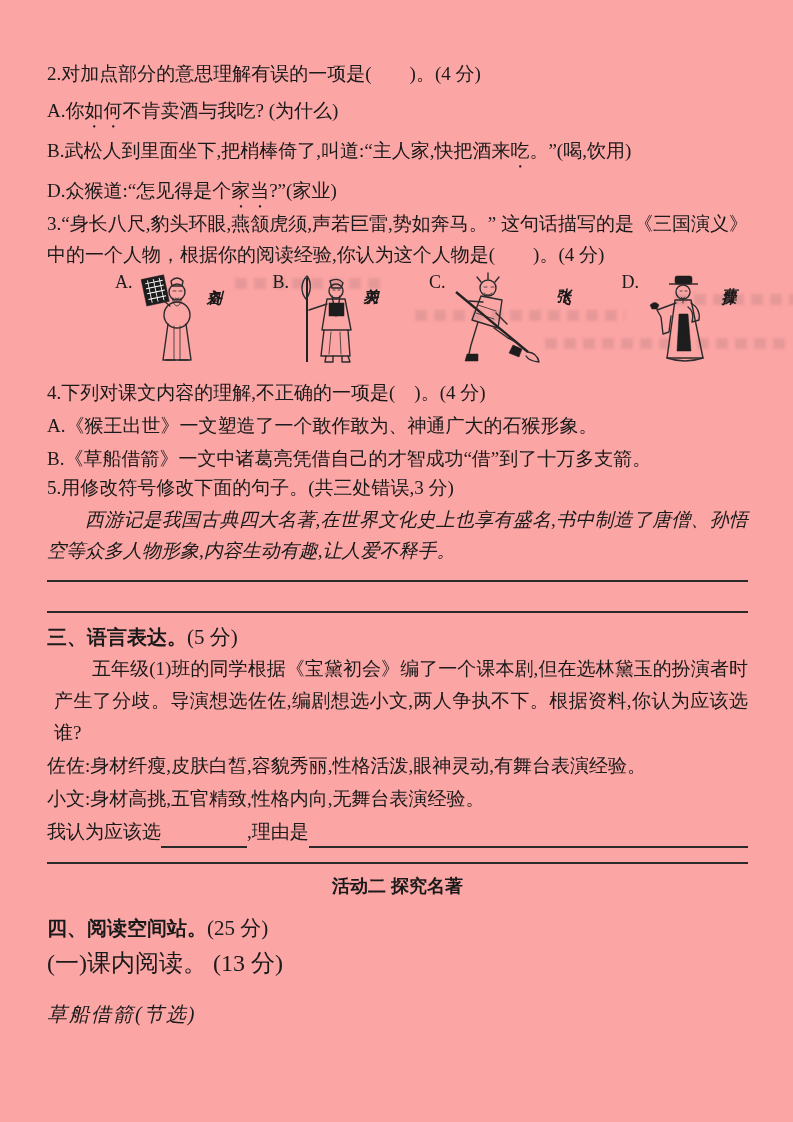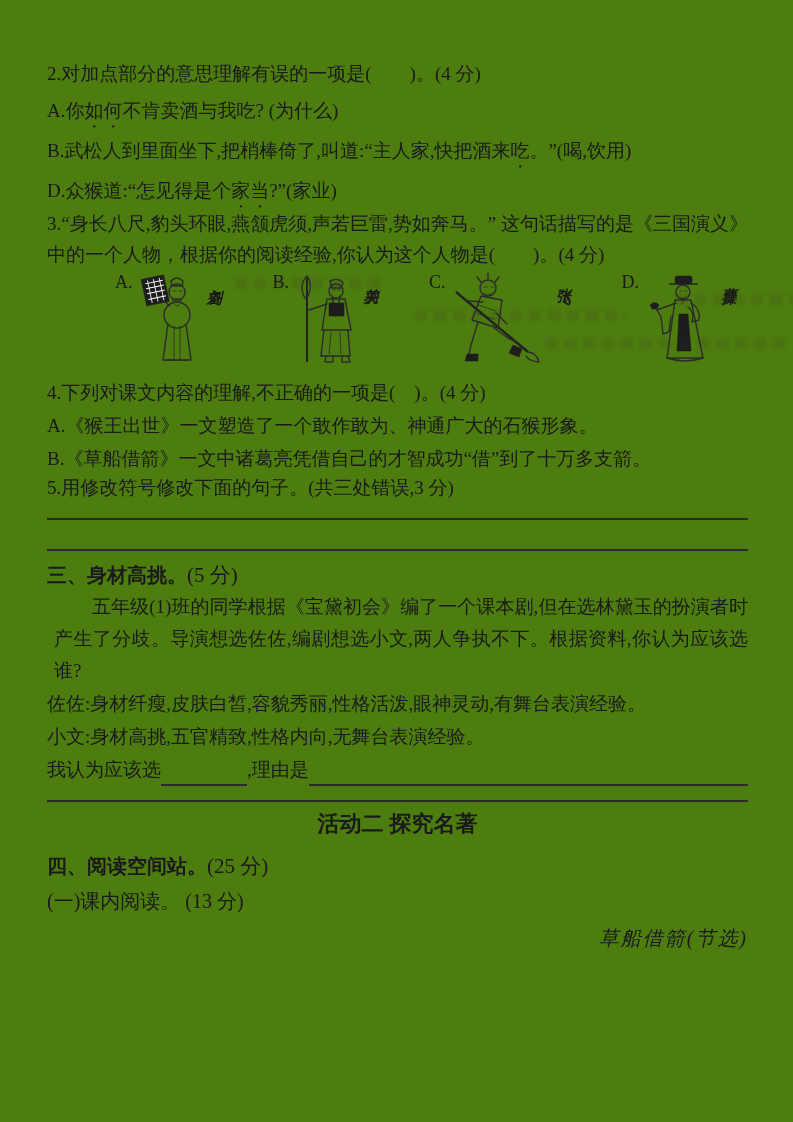--- a/index.html
+++ b/index.html
@@ -1,20 +1,20 @@
 <!DOCTYPE html>
 <html lang="zh"><head>
 <meta charset="utf-8">
 <style>
   html,body { margin:0; padding:0; background:#e8e8e8; }
   .page {
     position: relative;
     width: 793px; height: 1122px;
     margin: 0 auto;
-    background: #4d7c0f;
+    background: #fca5a5;
     box-sizing: border-box;
     padding: 55px 45px 8px 47px;
     color: #1a1a1a;
     font-family: "Liberation Serif", "DejaVu Serif", serif;
     font-size: 19px;
     overflow: hidden;
   }
   p { margin: 0; }
   .line { line-height: 37px; }
   .q3-stem { line-height: 31px; margin-top: -4px; text-align: justify; }
@@ -63,25 +63,25 @@
   .person-line { line-height: 33px; }
 
   .answer-line { display: flex; align-items: flex-end; line-height: 33px; }
   .blank { display: inline-block; border-bottom: 2px solid #2a2a2a; height: 26px; }
   .blank-short { width: 86px; }
   .blank-grow { flex: 1 1 auto; }
 
   .activity-head {
     margin-top: 7px; text-align: center;
     font-family: "Liberation Sans", "DejaVu Sans", sans-serif;
-    font-weight: bold; font-size: 22px; line-height: 30px;
+    font-weight: bold; font-size: 18px; line-height: 30px;
   }
   .sec4-head { margin-top: 11px; line-height: 32px; }
-  .sub-head { margin-top: 3px; line-height: 31px; font-size: 20px; }
-  .passage-title { margin-top: 6px; text-align: right; font-size: 20px; line-height: 30px; letter-spacing: 2px; }
+  .sub-head { margin-top: 3px; line-height: 31px; font-size: 24px; }
+  .passage-title { margin-top: 20px; text-align: left; font-size: 20px; line-height: 30px; letter-spacing: 2px; }
 
   svg { display: block; }
   .stroke { fill: none; stroke: #2b2b2b; stroke-width: 1.4; stroke-linecap: round; stroke-linejoin: round; }
   .fillk { fill: #1d1d1d; stroke: #1d1d1d; stroke-width: 0.5; }
   .thin { stroke-width: 0.8; }
 </style>
 </head>
 <body>
 
 <div class="page">
@@ -175,26 +175,27 @@
   </div>
 
   <div class="q4-block">
     <p class="q4-line">4.下列对课文内容的理解,不正确的一项是(　)。(4 分)</p>
     <p class="q4-line">A.《猴王出世》一文塑造了一个敢作敢为、神通广大的石猴形象。</p>
     <p class="q4-line">B.《草船借箭》一文中诸葛亮凭借自己的才智成功“借”到了十万多支箭。</p>
   </div>
 
   <div class="q5-block">
     <p class="q5-stem">5.用修改符号修改下面的句子。(共三处错误,3 分)</p>
+    <p class="q5-passage kai">西游记是我国古典四大名著,在世界文化史上也享有盛名,书中制造了唐僧、孙悟空等众多人物形象,内容生动有趣,让人爱不释手。</p>
   </div>
 
   <hr class="rule rule-1">
   <hr class="rule rule-2">
 
-  <p class="sec-head"><span class="sec-title">三、身材高挑。</span><span class="sec-score">(5 分)</span></p>
+  <p class="sec-head"><span class="sec-title">三、语言表达。</span><span class="sec-score">(5 分)</span></p>
   <p class="intro">五年级(1)班的同学根据《宝黛初会》编了一个课本剧,但在选林黛玉的扮演者时产生了分歧。导演想选佐佐,编剧想选小文,两人争执不下。根据资料,你认为应该选谁?</p>
   <p class="person-line">佐佐:身材纤瘦,皮肤白皙,容貌秀丽,性格活泼,眼神灵动,有舞台表演经验。</p>
   <p class="person-line">小文:身材高挑,五官精致,性格内向,无舞台表演经验。</p>
   <div class="answer-line">
     <span>我认为应该选</span>
     <span class="blank blank-short"></span>
     <span>,理由是</span>
     <span class="blank blank-grow"></span>
   </div>
 

